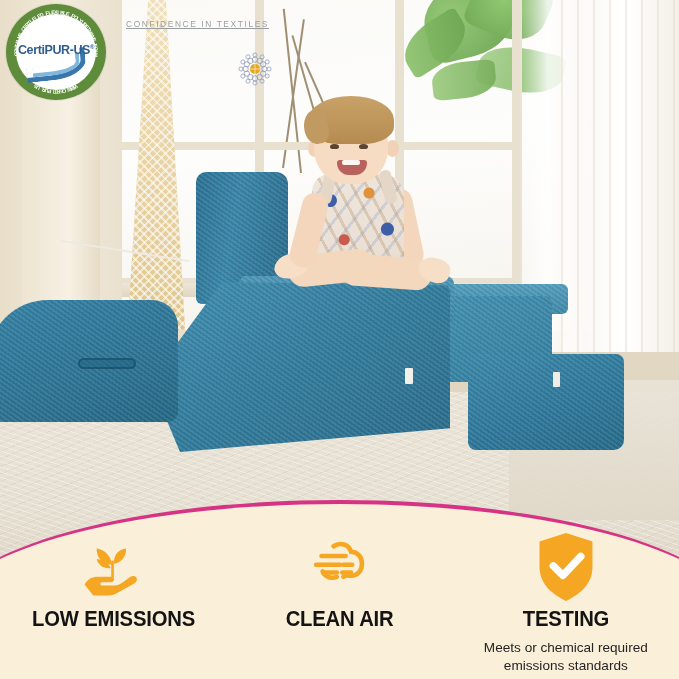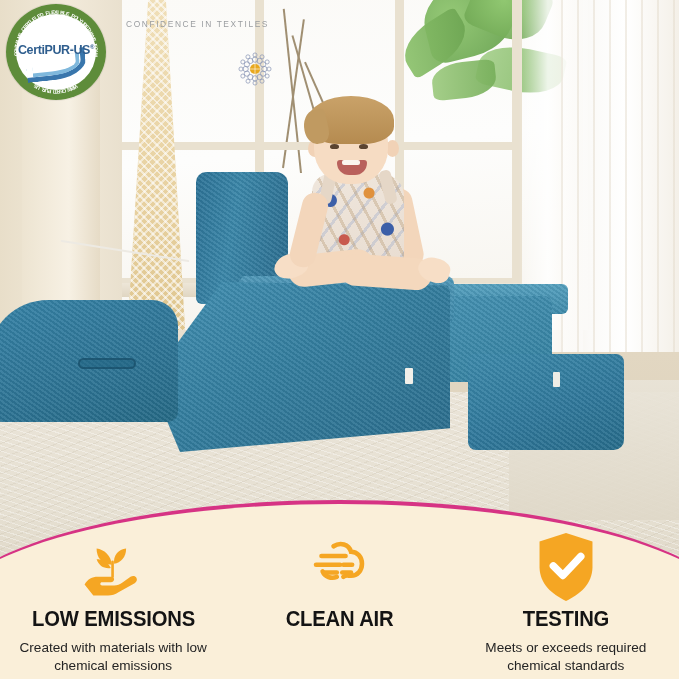--- a/index.html
+++ b/index.html
@@ -292,21 +292,21 @@
     border-bottom:4px solid #7FB8DC; border-right:4px solid #7FB8DC;
     border-radius:0 0 60% 0; transform:rotate(-6deg);
   }
 
   .oeko { position:absolute; left:126px; top:16px; width:180px; height:66px; }
   .oeko-main {
     font-size:22px; font-weight:bold; color:#55585A; letter-spacing:.6px;
     line-height:1;
   }
   .oeko-sub {
-    font-size:8.4px; color:#9A9DA0; letter-spacing:1.6px; margin-top:3px;
+    font-size:8.4px; color:#9A9DA0; letter-spacing:1.6px; margin-top:3px;text-decoration:underline;
   }
   .oeko-std {
     font-size:20px; font-weight:bold; color:#E8A81E; letter-spacing:.4px;
     margin-top:3px; line-height:1;
   }
   .oeko-emblem {
     position:absolute; left:112px; top:36px; width:34px; height:34px;
   }
 
   
@@ -527,21 +527,20 @@
         <div class="feat-icon">
           <svg width="70" height="70" viewBox="0 0 64 64" fill="#F5A623">
             <path d="M31 30c-1-9-7-14-14-15 0 9 5 14 14 15z"></path>
             <path d="M33 29c6-1 11-6 11-14-7 1-12 6-11 14z"></path>
             <path d="M30 33c-3-6-8-8-13-8 2 6 7 9 13 8z"></path>
             <rect x="30.4" y="26" width="2.4" height="16" rx="1.2"></rect>
             <path d="M6 48c3-5 7-7 12-7h12c2 0 3 1 3 2.3S32 46 30 46h-8c-1 0-1.6.6-1.6 1.4S21 49 22 49h11c3 0 5-1 8-3l7-5c2-1.4 4.4-1 5.4.8 1 1.8.3 3.8-1.6 5L37 55c-3 2-6 3-9.6 3H14z"></path>
           </svg>
         </div>
         <div class="feat-title">LOW EMISSIONS</div>
-        <div class="feat-desc">Created with materials with low chemical emissions</div>
       </div>
 
       <div class="feat">
         <div class="feat-icon">
           <svg width="70" height="70" viewBox="0 0 64 64" fill="none" stroke="#F5A623" stroke-width="4.2" stroke-linecap="round">
             <path d="M27 13c6-4 14-2 16 5 6 0 10 5 10 11s-4 11-10 11c-3 0-5-1-7 1"></path>
             <path d="M30 41c-5 2-11 0-13-5"></path>
             <line x1="16" y1="22" x2="38" y2="22"></line>
             <line x1="11" y1="30" x2="33" y2="30"></line>
             <line x1="19" y1="37" x2="30" y2="37"></line>
@@ -553,19 +552,19 @@
       </div>
 
       <div class="feat">
         <div class="feat-icon">
           <svg width="68" height="72" viewBox="0 0 64 68">
             <path d="M32 2 7 10v24c0 16 12 26 25 32 13-6 25-16 25-32V10z" fill="#F5A623"></path>
             <path d="M20 33l9 9 17-18" fill="none" stroke="#FFFFFF" stroke-width="7" stroke-linecap="round" stroke-linejoin="round"></path>
           </svg>
         </div>
         <div class="feat-title">TESTING</div>
-        <div class="feat-desc">Meets or exceeds required chemical standards</div>
+        <div class="feat-desc">Meets or chemical required emissions standards</div>
       </div>
 
     </div>
   </div>
 
 </div>
 
 </body></html>

